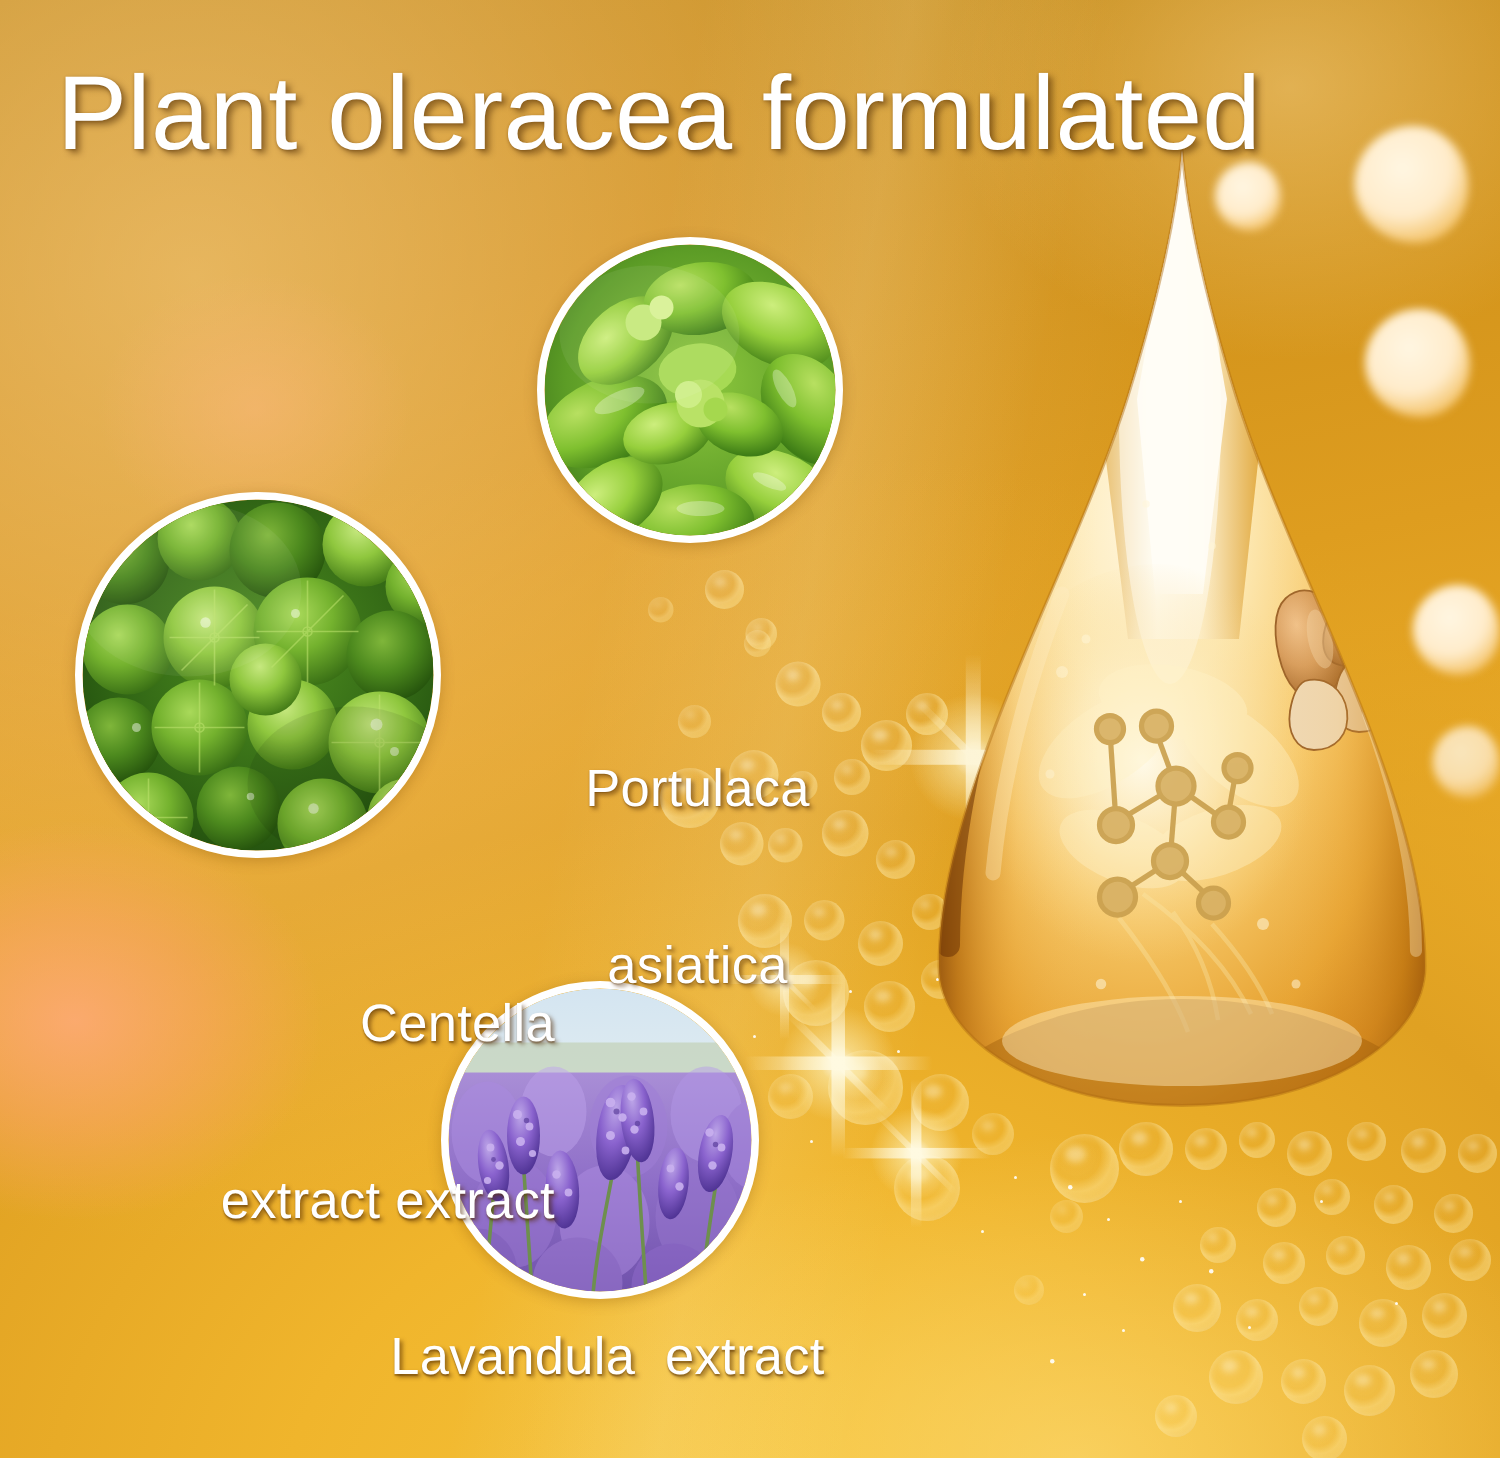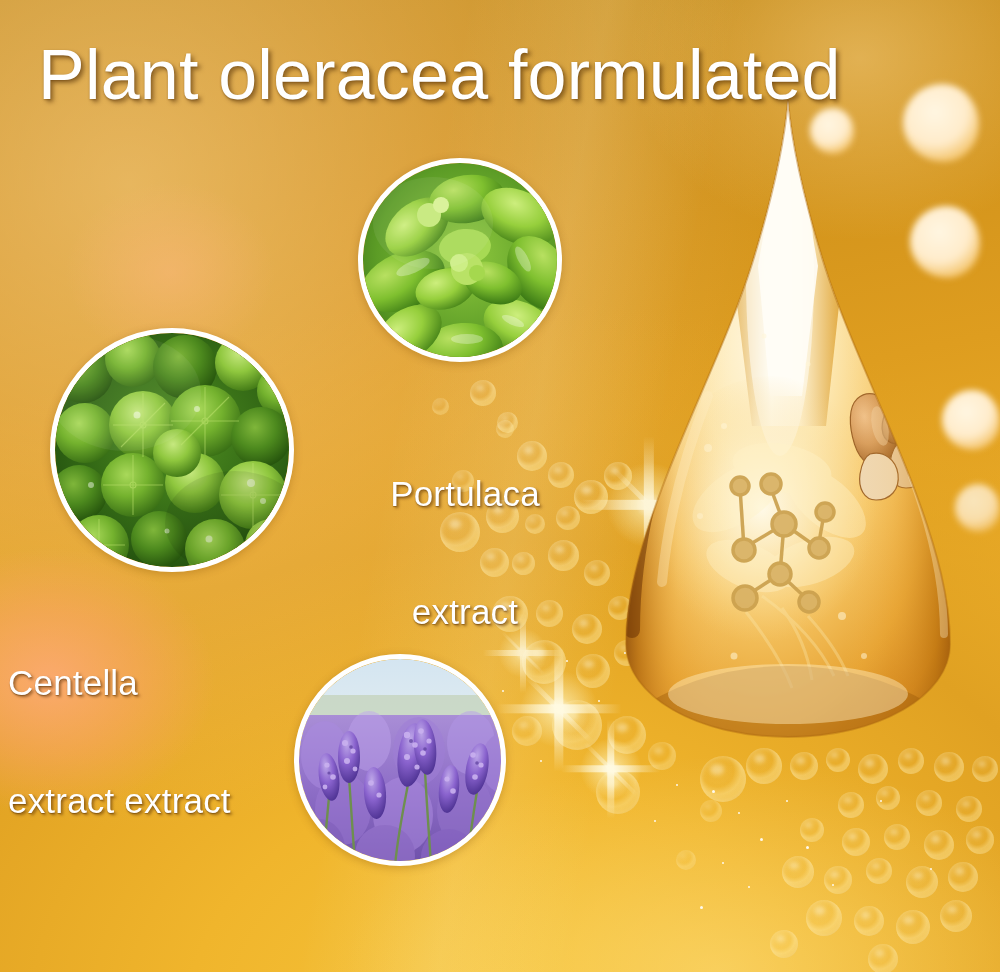--- a/index.html
+++ b/index.html
@@ -142,30 +142,30 @@
   }
   #title {
     left: 38px;
     top: 36px;
     font-size: 70px;
     font-weight: 400;
     text-shadow: 3px 3px 4px rgba(70,35,0,.5), 0 1px 2px rgba(90,50,0,.4);
   }
   #label-portulaca {
     left: 355px;
-    top: 396px;
+    top: 428px;
     width: 220px;
     text-align: center;
     font-size: 35px;
   }
   #label-centella {
-    left: 8px;
+    left: 20px;
     top: 585px;
     width: 350px;
-    text-align: left;
+    text-align: right;
     font-size: 35px;
   }
   #label-lavandula {
     left: 180px;
     top: 885px;
     width: 450px;
     text-align: center;
     font-size: 35px;
   }
   #label-plant-extract {
@@ -662,22 +662,23 @@
         </g>
         <rect y="0" width="212" height="56" fill="#ffffff" opacity=".12"></rect>
       </svg>
     </div>
   </div>
 
   <div class="label" id="title">Plant oleracea formulated</div>
 
   <div class="label" id="label-portulaca">
     <div>Portulaca</div>
-    <div>extract</div>
+    <div>asiatica</div>
   </div>
 
   <div class="label" id="label-centella">
     <div>Centella</div>
     <div>extract extract</div>
   </div>
 
+  <div class="label" id="label-lavandula">Lavandula  extract</div>
 
 </div>
 
 </body></html>

